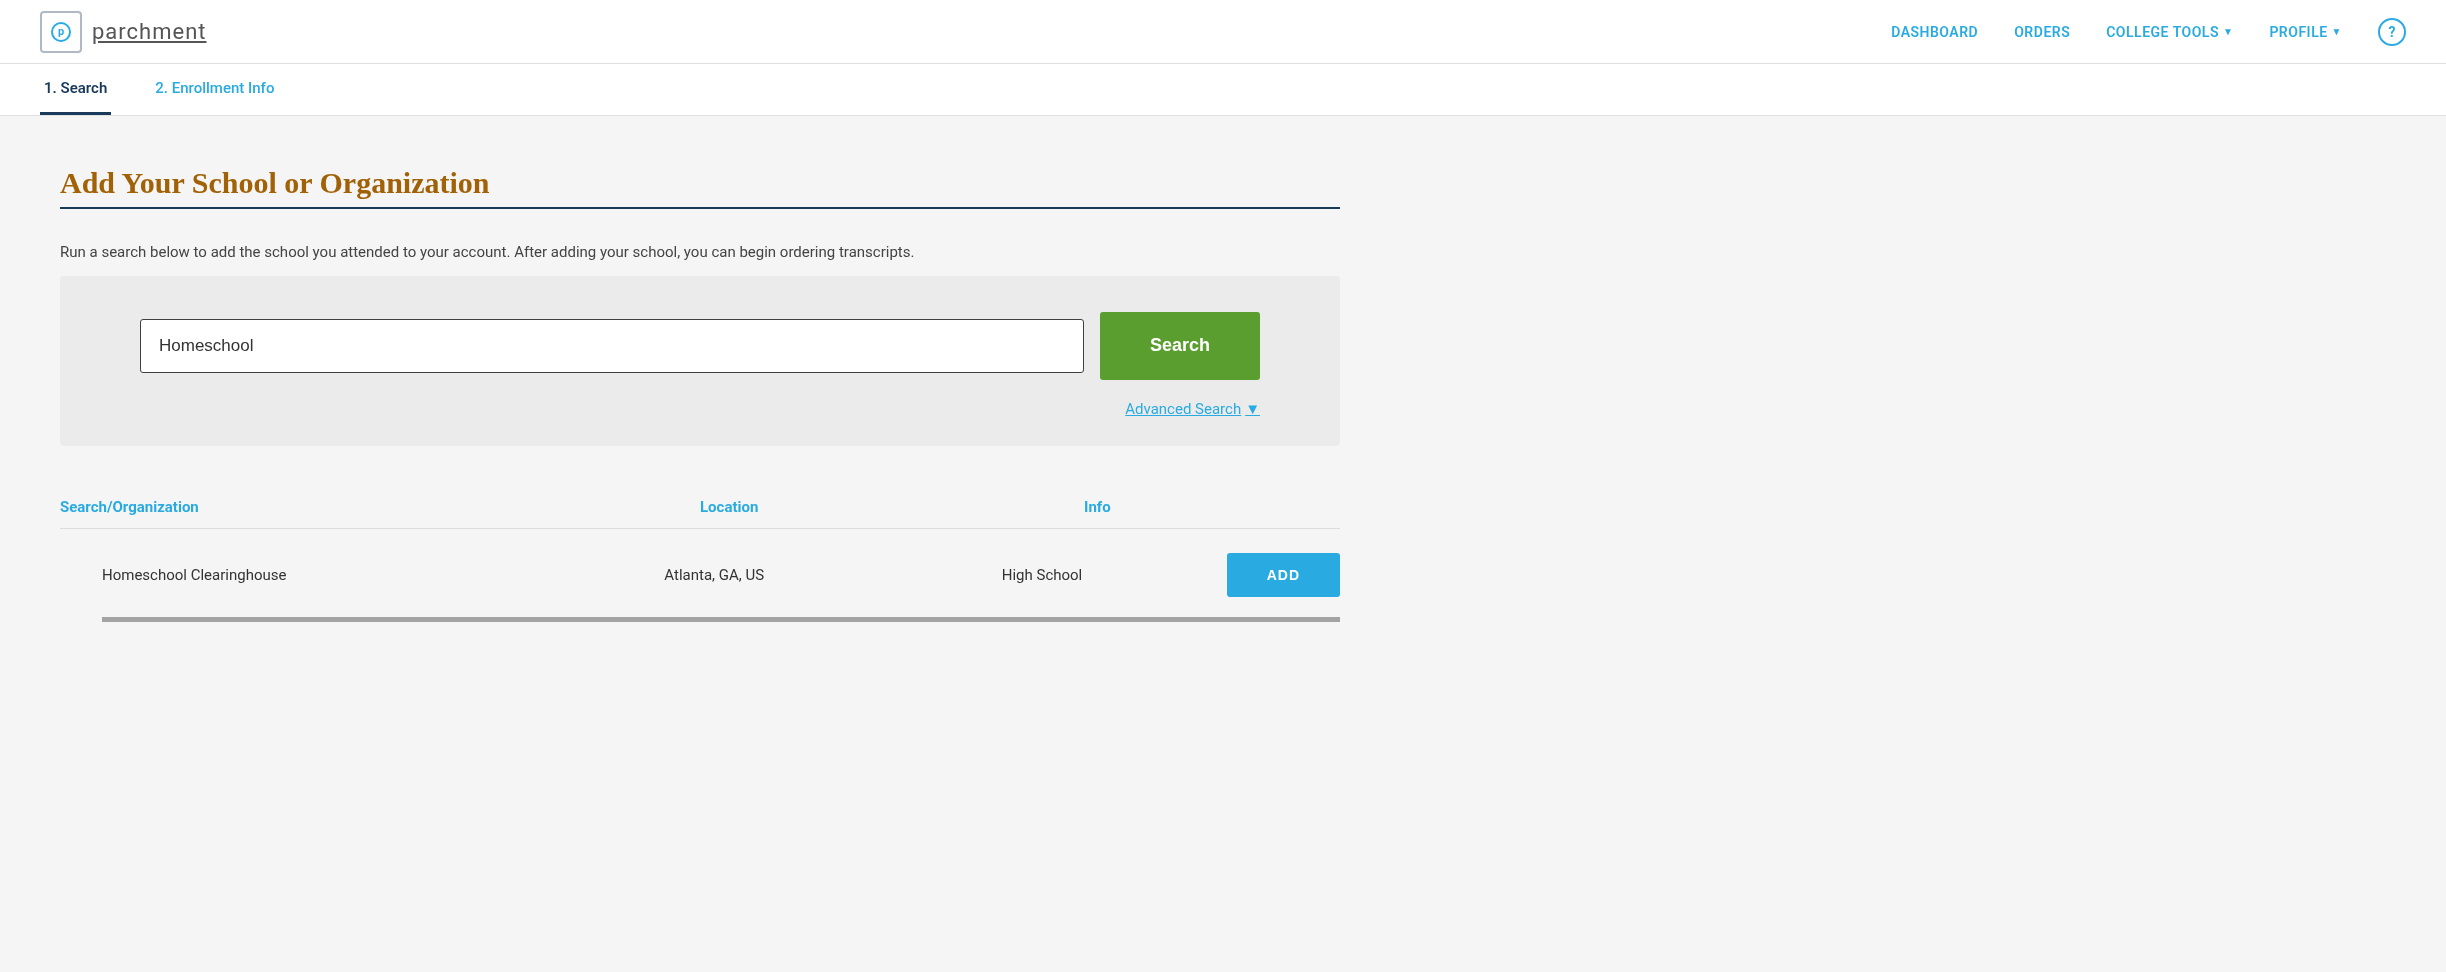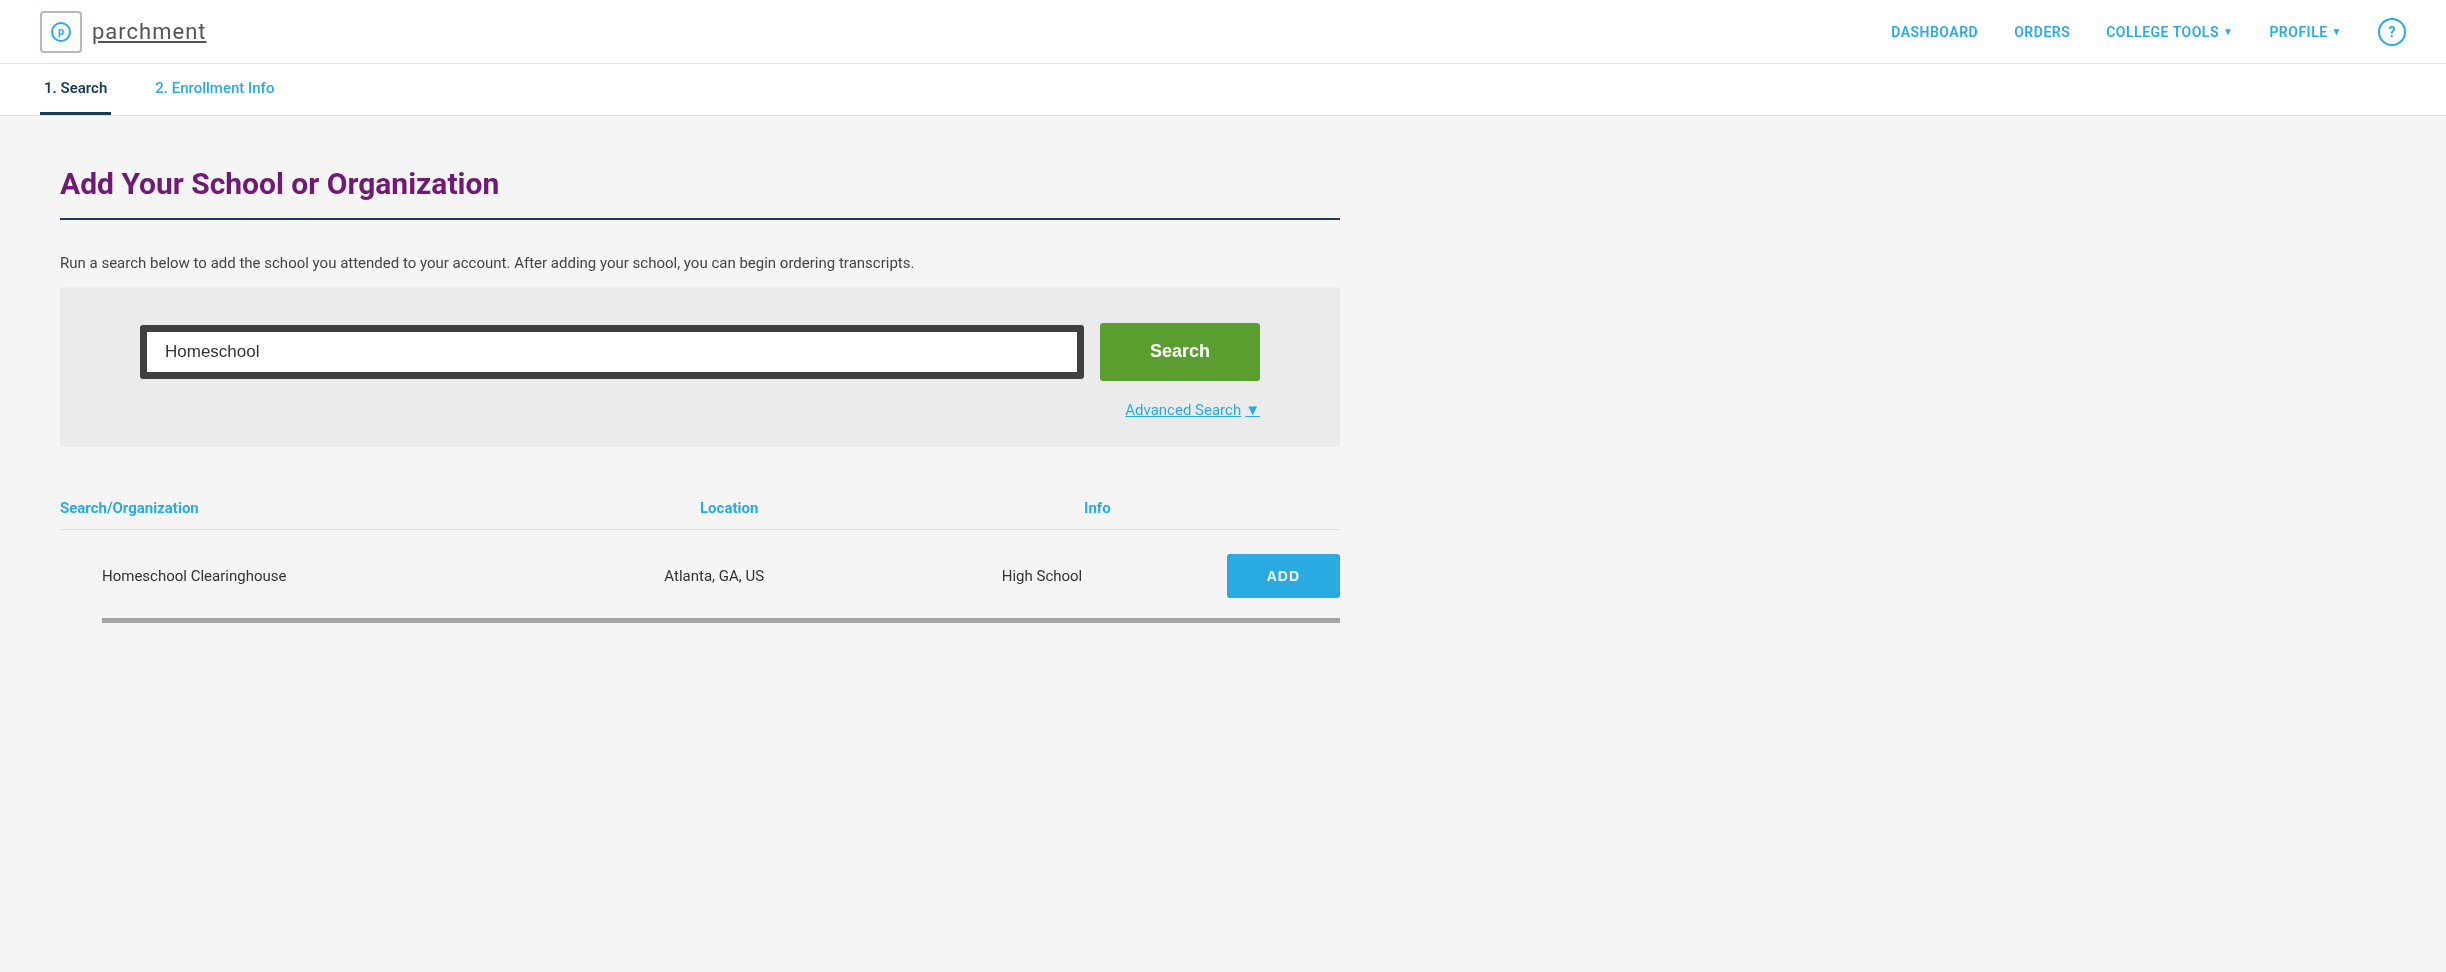--- a/index.html
+++ b/index.html
@@ -137,22 +137,23 @@
 
     
     .main-content {
       padding: 50px 60px;
       max-width: 1400px;
     }
 
     .page-title {
       font-size: 30px;
       font-weight: 700;
-      color: #701a75;
-      margin-bottom: 17px;
+      color: #a16207;
+      margin-bottom: 7px;
+      font-family: Liberation Serif, serif;
     }
 
     .title-divider {
       height: 2px;
       background: #1a3a5c;
       margin-bottom: 32px;
     }
 
     .subtitle {
       font-size: 15px;
@@ -174,29 +175,29 @@
       align-items: center;
       gap: 16px;
       margin-bottom: 20px;
     }
 
     .search-input {
       flex: 1;
       height: 54px;
       padding: 0 18px;
       font-size: 17px;
-      border: 7px solid #404040;
+      border: 1px solid #404040;
       border-radius: 3px;
       background: #fff;
       color: #333;
       outline: none;
     }
 
     .search-button {
-      height: 58px;
+      height: 68px;
       padding: 0 40px;
       background: #5a9e2f;
       color: #fff;
       font-size: 18px;
       font-weight: 600;
       border: none;
       border-radius: 3px;
       cursor: pointer;
       white-space: nowrap;
       min-width: 160px;

